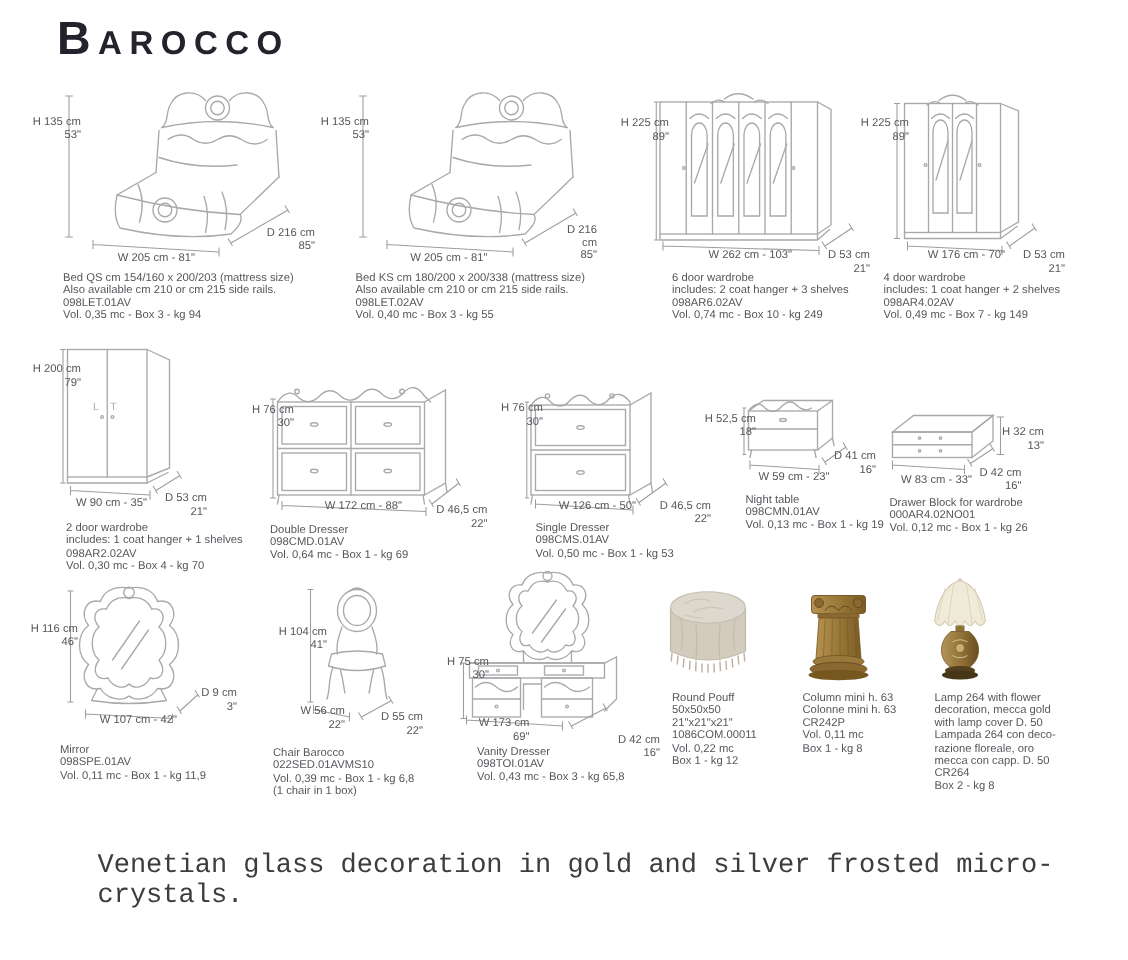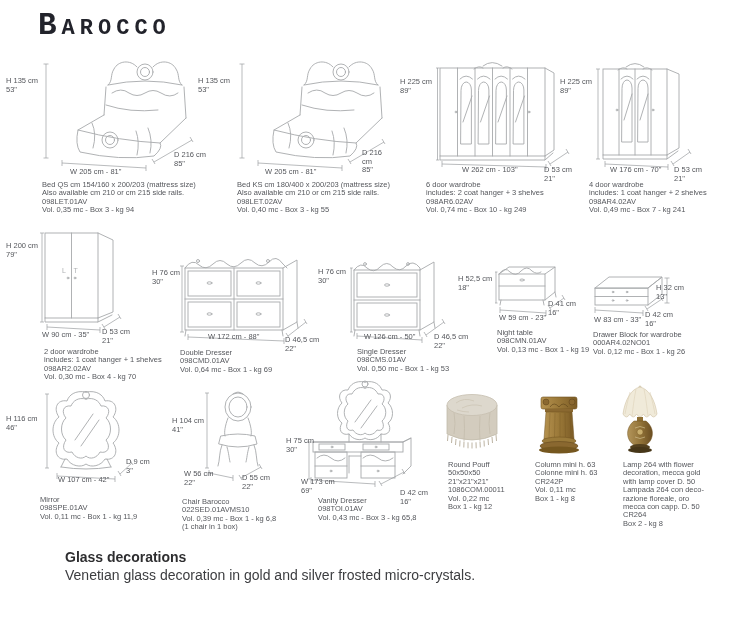--- a/index.html
+++ b/index.html
@@ -1,27 +1,27 @@
 <!DOCTYPE html>
 <html><head>
 <meta charset="utf-8">
 <style>
   html,body{margin:0;padding:0;background:#fff;}
   #page{position:relative;width:752px;height:640px;background:#fff;overflow:hidden;
         font-family:"Liberation Sans",sans-serif;}
-  #title{position:absolute;left:38px;top:8px;font-family:Liberation Mono, monospace;
+  #title{position:absolute;left:38px;top:8px;font-family:Liberation Sans, sans-serif;
          font-variant:small-caps;font-weight:bold;font-size:31px;letter-spacing:5px;
          color:#22232b;}
   .dim{position:absolute;font-size:7.5px;line-height:8.6px;color:#55575c;
-       white-space:pre-line;text-align:left;}
+       white-space:pre-line;text-align:right;}
   .desc{position:absolute;font-size:7.5px;line-height:8.4px;color:#55575c;
         white-space:pre-line;}
   svg{position:absolute;overflow:visible;}
   .foot-h{position:absolute;left:65px;font-size:14px;font-weight:bold;color:#2e2e30;}
-  .foot-b{position:absolute;left:65px;font-size:14px;color:#3c3d40;}
+  .foot-b{position:absolute;left:65px;font-size:18px;color:#3c3d40;font-family:Liberation Mono, monospace;}
   .la{stroke:#a7a9ac;stroke-width:0.9;fill:none;stroke-linecap:round;}
   .dl{stroke:#9b9da0;stroke-width:0.7;fill:none;}
 </style>
 </head>
 <body>
 
 <div id="page">
 
   <div id="title">Barocco</div>
 
@@ -79,21 +79,21 @@
       <path d="M22,105 L106,110 M22,102 V108 M106,107 V113"></path>
       <path d="M114,104 L148,84 M112,101 l3,5 M146,81 l3,5"></path>
         </g>
     </svg>
     <div class="dim" style="left:198px;top:77px;width:48px">H 135 cm
 53"</div>
     <div class="dim" style="left:265px;top:168px;width:60px">W 205 cm - 81"</div>
     <div class="dim" style="left:362px;top:149px;width:36px">D 216
 cm
 85"</div>
-    <div class="desc" style="left:237px;top:181px">Bed KS cm 180/400 x 200/203 (mattress size)
+    <div class="desc" style="left:237px;top:181px">Bed KS cm 180/200 x 200/338 (mattress size)
 Also available cm 210 or cm 215 side rails.
 098LET.02AV
 Vol. 0,40 mc - Box 3 - kg 55</div>
   </div>
 
   <div>
     <svg style="left:436px;top:60px" width="135" height="112" viewBox="0 0 135 112">
       <g class="la" stroke-width="0.8">
       <path d="M47,6 q9,-7 19,0 M38,9 q5,-4 9,-1 M76,9 q-5,-4 -9,-1"></path>
       <rect x="4" y="8" width="105" height="88"></rect>
@@ -110,21 +110,21 @@
           <path d="M1.5,8 V100 M0,8 H3.5 M0,100 H3.5"></path>
       <path d="M6,104 L110,107 M6,101 V107 M110,104 V110"></path>
       <path d="M114,104 L132,92 M112,101 l3,5 M130,89 l3,5"></path>
         </g>
     </svg>
     <div class="dim" style="left:400px;top:78px;width:46px">H 225 cm
 89"</div>
     <div class="dim" style="left:462px;top:166px;width:66px">W 262 cm - 103"</div>
     <div class="dim" style="left:544px;top:166px;width:36px">D 53 cm
 21"</div>
-    <div class="desc" style="left:426px;top:181px">6 door wardrobe
+    <div class="desc" style="left:448px;top:181px">6 door wardrobe
 includes: 2 coat hanger + 3 shelves
 098AR6.02AV
 Vol. 0,74 mc - Box 10 - kg 249</div>
   </div>
 
   <div>
     <svg style="left:596px;top:60px" width="100" height="112" viewBox="0 0 100 112">
       <g class="la" stroke-width="0.8">
       <path d="M30,7 q9,-7 18,0 M22,10 q5,-4 9,-1 M56,10 q-5,-4 -9,-1"></path>
       <rect x="7" y="9" width="64" height="86"></rect>
@@ -144,21 +144,21 @@
         </g>
     </svg>
     <div class="dim" style="left:560px;top:78px;width:46px">H 225 cm
 89"</div>
     <div class="dim" style="left:610px;top:166px;width:60px">W 176 cm - 70"</div>
     <div class="dim" style="left:674px;top:166px;width:36px">D 53 cm
 21"</div>
     <div class="desc" style="left:589px;top:181px">4 door wardrobe
 includes: 1 coat hanger + 2 shelves
 098AR4.02AV
-Vol. 0,49 mc - Box 7 - kg 241</div>
+Vol. 0,49 mc - Box 7 - kg 149</div>
   </div>
 
   <div>
     <svg style="left:40px;top:230px" width="100" height="105" viewBox="0 0 100 105">
       <g class="la" stroke-width="0.8">
       <rect x="5" y="3" width="53" height="85"></rect>
       <path d="M58,3 L73,10 L73,82 L58,88"></path>
       <path d="M31.5,3 V88"></path>
       <circle cx="28" cy="48" r="0.9"></circle>
           <circle cx="35" cy="48" r="0.9"></circle>
@@ -461,16 +461,15 @@
     <div class="desc" style="left:623px;top:461px">Lamp 264 with flower
 decoration, mecca gold
 with lamp cover D. 50
 Lampada 264 con deco-
 razione floreale, oro
 mecca con capp. D. 50
 CR264
 Box 2 - kg 8</div>
   </div>
 
-  <div class="foot-h" style="top:549px">Glass decorations</div>
   <div class="foot-b" style="top:567px">Venetian glass decoration in gold and silver frosted micro-crystals.</div>
 
 </div>
 
 </body></html>

